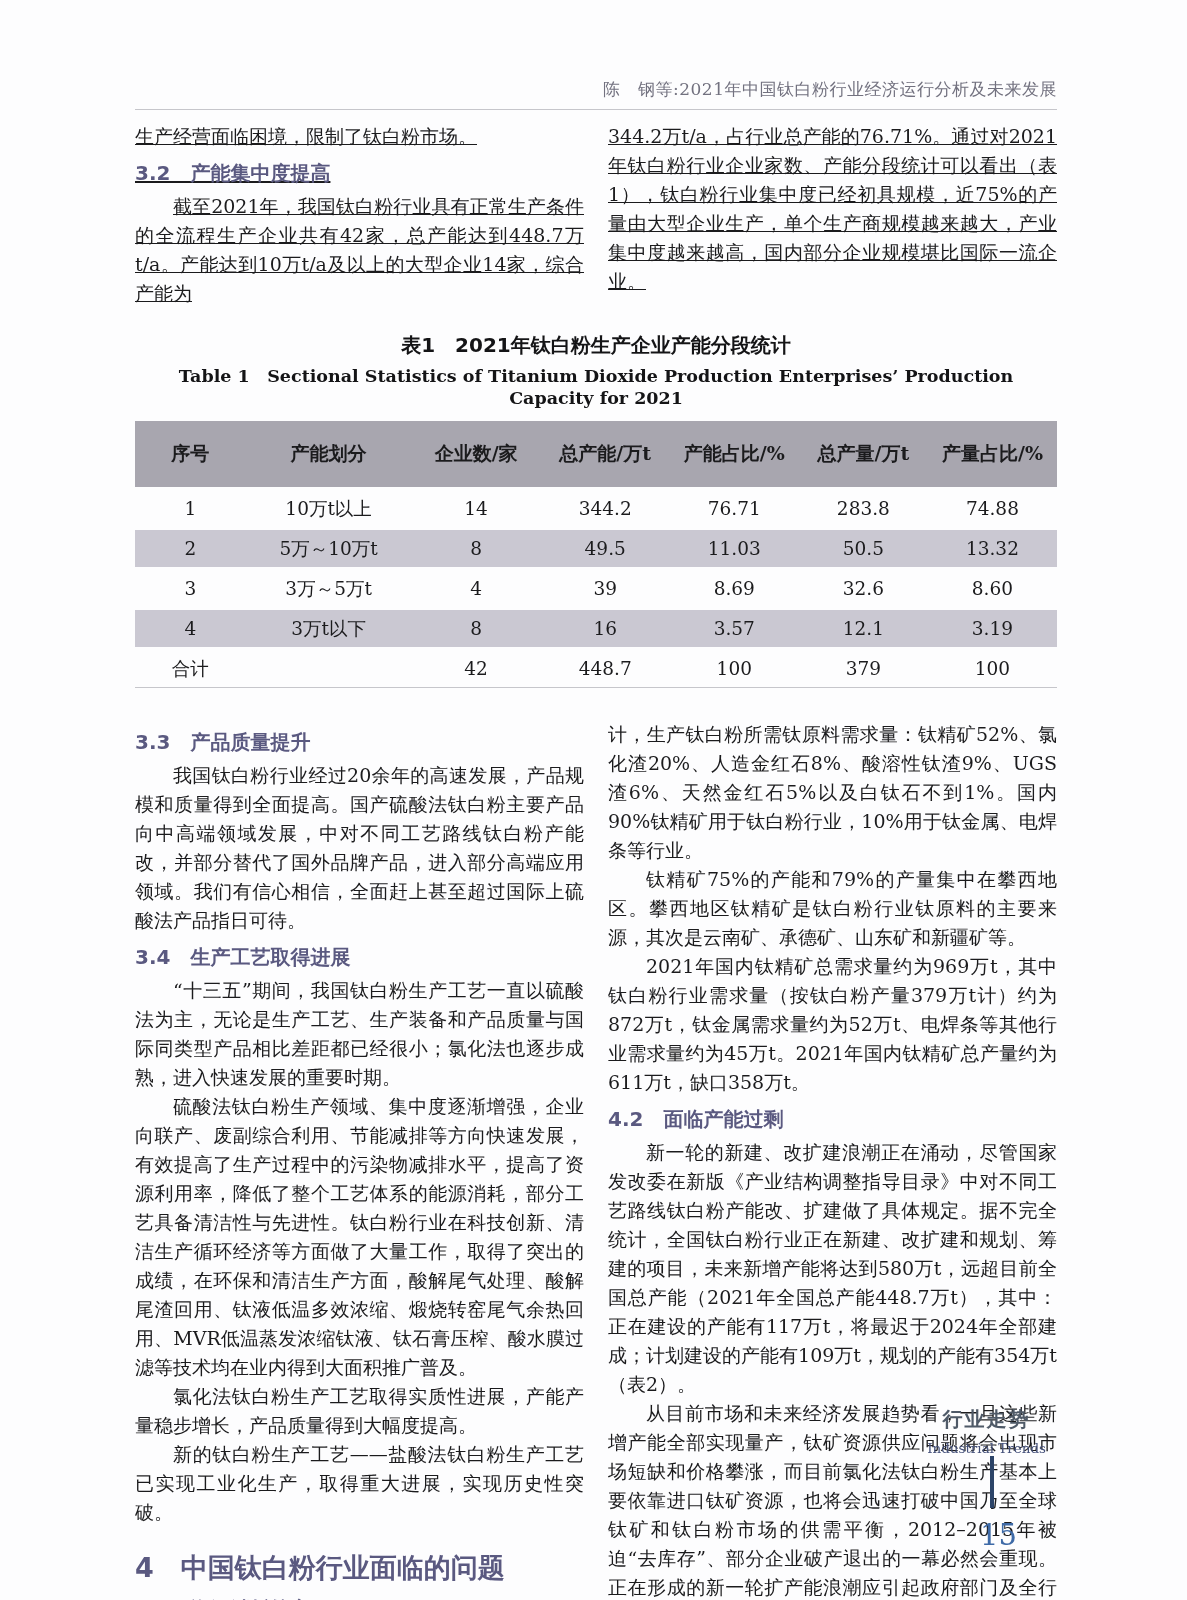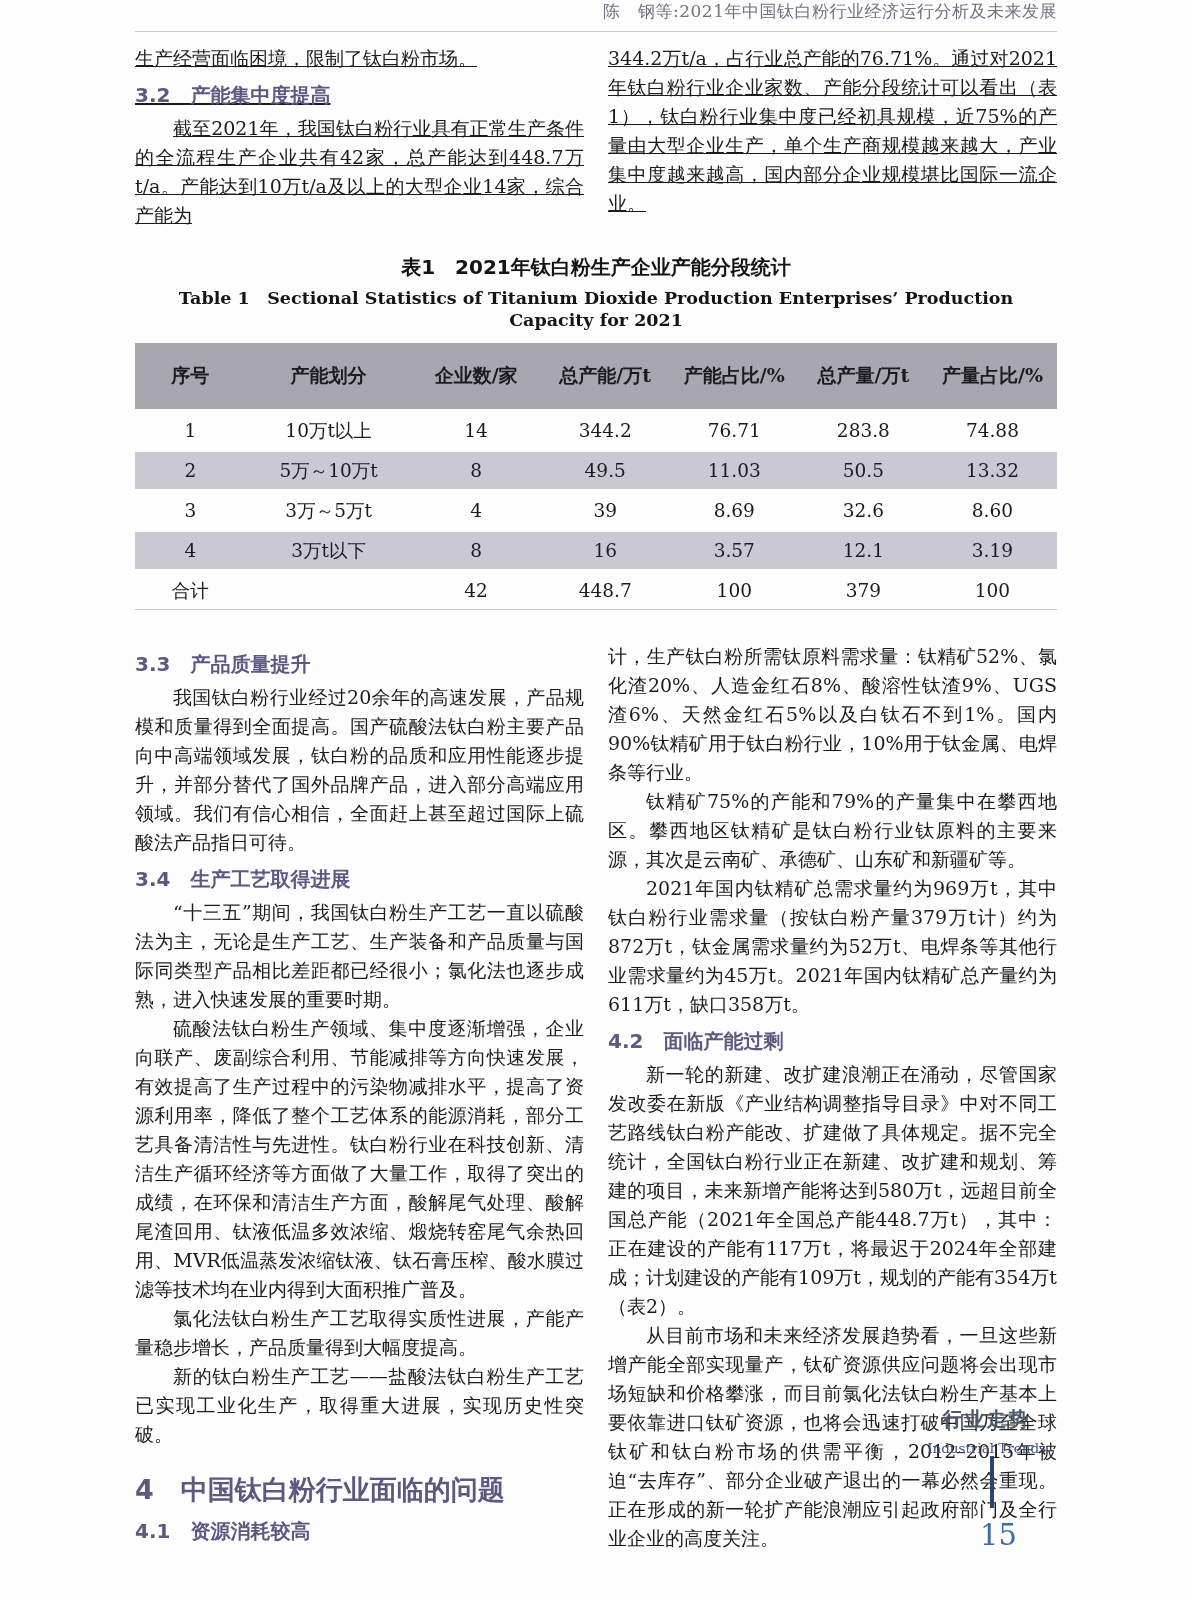--- a/index.html
+++ b/index.html
@@ -4,21 +4,21 @@
 <style>
   html,body{margin:0;padding:0;}
   body{width:1187px;height:1600px;background:#f4f4f6;}
   .page{
     position:relative;width:1187px;height:1600px;background:#fdfdfe;
     font-family:"DejaVu Serif","Liberation Serif",serif;color:#1b1b1d;
     overflow:hidden;box-sizing:border-box;
   }
   .content{position:absolute;left:135px;top:0;width:922px;}
   
-  .running-head{text-align:right;font-size:17px;color:#72717f;letter-spacing:.5px;}
+  .running-head{padding-top:78px;text-align:right;font-size:17px;color:#72717f;letter-spacing:.5px;}
   .head-rule{margin-top:8px;border-top:1.5px solid #c6c6cb;height:0;}
   
   .two-col{display:flex;gap:24px;}
   .two-col.top{margin-top:12px;text-decoration:underline;}
   .two-col.main{margin-top:32px;}
   .col{width:449px;font-size:19px;line-height:29px;text-align:justify;}
   .col p{margin:0;}
   p.ind{text-indent:2em;}
   p.cont{text-indent:0;}
   
@@ -138,21 +138,21 @@
             <td>379</td>
             <td>100</td>
           </tr>
         </tbody>
       </table>
     </div>
 
     <div class="two-col main">
       <div class="col">
         <div class="sub-h">3.3　产品质量提升</div>
-        <p class="ind">我国钛白粉行业经过20余年的高速发展，产品规模和质量得到全面提高。国产硫酸法钛白粉主要产品向中高端领域发展，钛白粉的品质和应用性能逐步提升，并部分替代了国外品牌产品，进入部分高端应用领域。我们有信心相信，全面赶上甚至超过国际上硫酸法产品指日可待。</p>
+        <p class="ind">我国钛白粉行业经过20余年的高速发展，产品规模和质量得到全面提高。国产硫酸法钛白粉主要产品向中高端领域发展，中对不同工艺路线钛白粉产能改，并部分替代了国外品牌产品，进入部分高端应用领域。我们有信心相信，全面赶上甚至超过国际上硫酸法产品指日可待。</p>
         <div class="sub-h">3.4　生产工艺取得进展</div>
         <p class="ind">“十三五”期间，我国钛白粉生产工艺一直以硫酸法为主，无论是生产工艺、生产装备和产品质量与国际同类型产品相比差距都已经很小；氯化法也逐步成熟，进入快速发展的重要时期。</p>
         <p class="ind">硫酸法钛白粉生产领域、集中度逐渐增强，企业向联产、废副综合利用、节能减排等方向快速发展，有效提高了生产过程中的污染物减排水平，提高了资源利用率，降低了整个工艺体系的能源消耗，部分工艺具备清洁性与先进性。钛白粉行业在科技创新、清洁生产循环经济等方面做了大量工作，取得了突出的成绩，在环保和清洁生产方面，酸解尾气处理、酸解尾渣回用、钛液低温多效浓缩、煅烧转窑尾气余热回用、MVR低温蒸发浓缩钛液、钛石膏压榨、酸水膜过滤等技术均在业内得到大面积推广普及。</p>
         <p class="ind">氯化法钛白粉生产工艺取得实质性进展，产能产量稳步增长，产品质量得到大幅度提高。</p>
         <p class="ind">新的钛白粉生产工艺——盐酸法钛白粉生产工艺已实现工业化生产，取得重大进展，实现历史性突破。</p>
         <div class="big-h">4　中国钛白粉行业面临的问题</div>
         <div class="sub-h">4.1　资源消耗较高</div>
 
       </div>
       <div class="col">

